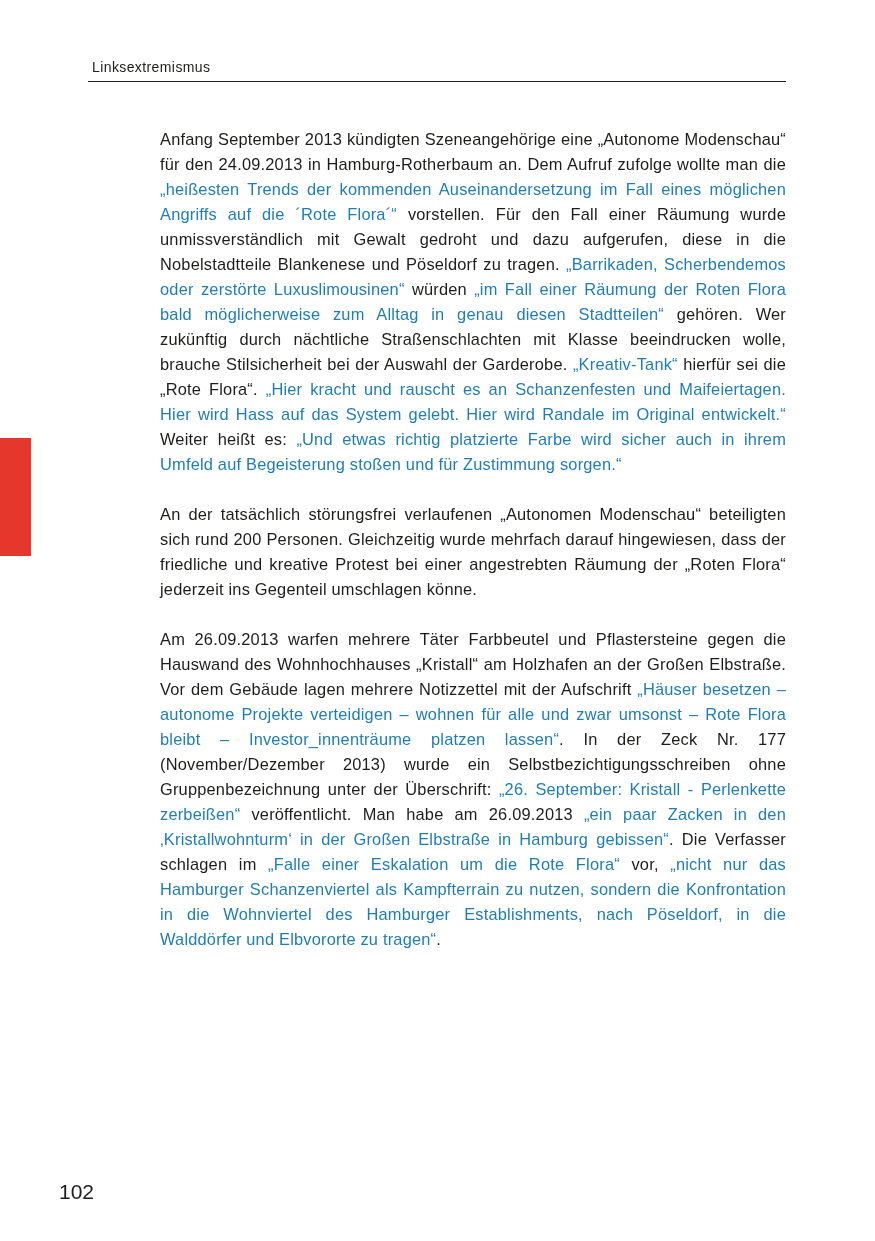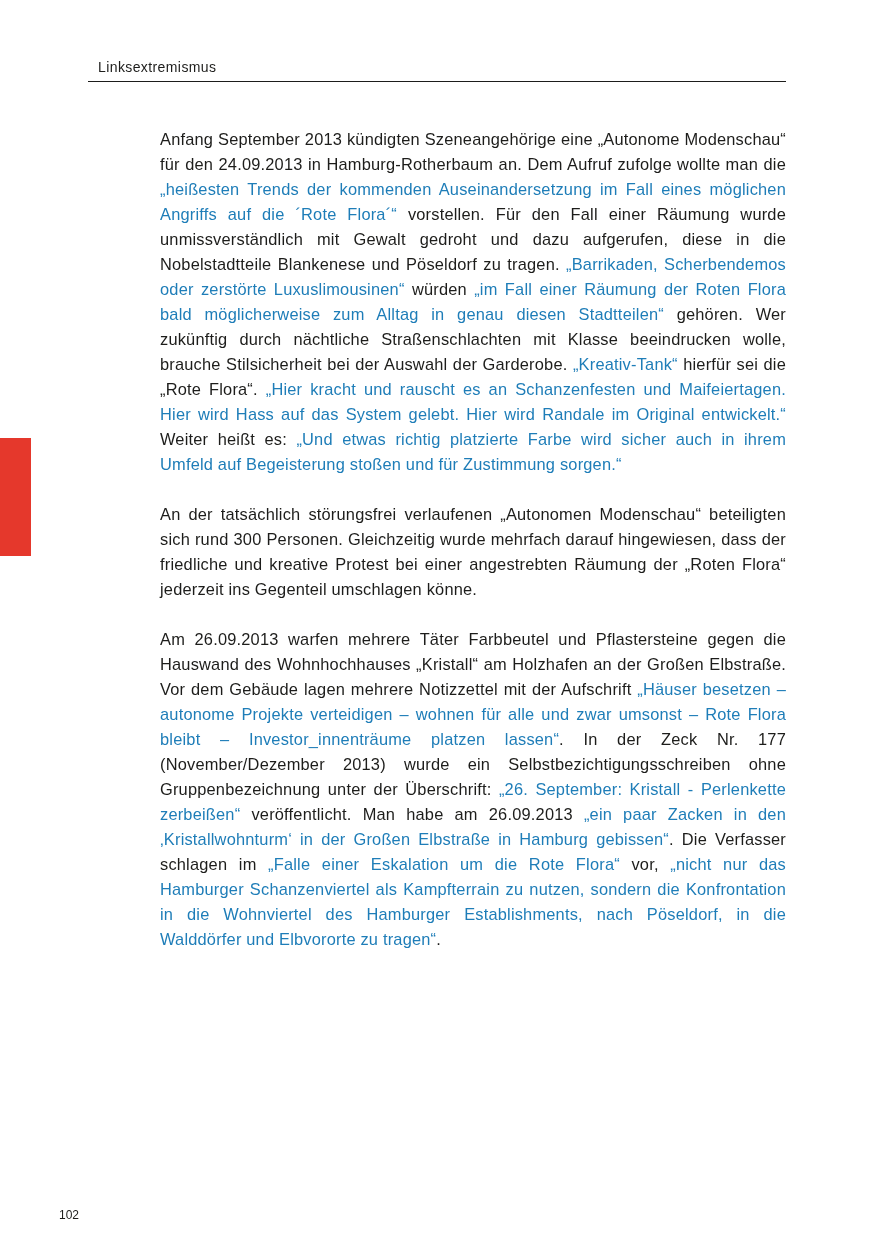--- a/index.html
+++ b/index.html
@@ -16,21 +16,21 @@
     position: relative;
     width: 875px;
     height: 1241px;
     background: #ffffff;
     font-family: "Liberation Sans", sans-serif;
     color: var(--text-color);
     overflow: hidden;
   }
   .header-label {
     position: absolute;
-    left: 98px;
+    left: 92px;
     top: 59px;
     font-size: 14px;
     letter-spacing: 0.4px;
     color: var(--text-color);
   }
   .header-rule {
     position: absolute;
     left: 88px;
     top: 81px;
     width: 698px;
@@ -63,37 +63,36 @@
   .quote {
     color: var(--quote-color);
   }
   .plain {
     color: var(--text-color);
   }
   .page-number {
     position: absolute;
     left: 59px;
     top: 1180px;
-    font-size: 12px;
+    font-size: 21px;
     color: var(--text-color);
-    margin-top: 28px;
   }
 </style>
 </head>
 <body>
 
 <div class="page">
 
   <span class="header-label">Linksextremismus</span>
 
   <div class="header-rule"></div>
 
   <div class="chapter-marker"></div>
 
   <div class="content">
     <p class="para"><span class="plain">Anfang September 2013 kündigten Szeneangehörige eine „Autonome Modenschau“ für den 24.09.2013 in Hamburg-Rotherbaum an. Dem Aufruf zufolge wollte man die </span><span class="quote">„heißesten Trends der kommenden Auseinandersetzung im Fall eines möglichen Angriffs auf die ´Rote Flora´“</span><span class="plain"> vorstellen. Für den Fall einer Räumung wurde unmissverständlich mit Gewalt gedroht und dazu aufgerufen, diese in die Nobelstadtteile Blankenese und Pöseldorf zu tragen. </span><span class="quote">„Barrikaden, Scherbendemos oder zerstörte Luxuslimousinen“</span><span class="plain"> würden </span><span class="quote">„im Fall einer Räumung der Roten Flora bald möglicherweise zum Alltag in genau diesen Stadtteilen“</span><span class="plain"> gehören. Wer zukünftig durch nächtliche Straßenschlachten mit Klasse beeindrucken wolle, brauche Stilsicherheit bei der Auswahl der Garderobe. </span><span class="quote">„Kreativ-Tank“</span><span class="plain"> hierfür sei die „Rote Flora“. </span><span class="quote">„Hier kracht und rauscht es an Schanzenfesten und Maifeiertagen. Hier wird Hass auf das System gelebt. Hier wird Randale im Original entwickelt.“</span><span class="plain"> Weiter heißt es: </span><span class="quote">„Und etwas richtig platzierte Farbe wird sicher auch in ihrem Umfeld auf Begeisterung stoßen und für Zustimmung sorgen.“</span></p>
-    <p class="para"><span class="plain">An der tatsächlich störungsfrei verlaufenen „Autonomen Modenschau“ beteiligten sich rund 300 Personen. Gleichzeitig wurde mehrfach darauf hingewiesen, dass der friedliche und kreative Protest bei einer angestrebten Räumung der „Roten Flora“ jederzeit ins Gegenteil umschlagen könne.</span></p>
+    <p class="para"><span class="plain">An der tatsächlich störungsfrei verlaufenen „Autonomen Modenschau“ beteiligten sich rund 200 Personen. Gleichzeitig wurde mehrfach darauf hingewiesen, dass der friedliche und kreative Protest bei einer angestrebten Räumung der „Roten Flora“ jederzeit ins Gegenteil umschlagen könne.</span></p>
     <p class="para"><span class="plain">Am 26.09.2013 warfen mehrere Täter Farbbeutel und Pflastersteine gegen die Hauswand des Wohnhochhauses „Kristall“ am Holzhafen an der Großen Elbstraße. Vor dem Gebäude lagen mehrere Notizzettel mit der Aufschrift </span><span class="quote">„Häuser besetzen – autonome Projekte verteidigen – wohnen für alle und zwar umsonst – Rote Flora bleibt – Investor_innenträume platzen lassen“</span><span class="plain">. In der Zeck Nr. 177 (November/Dezember 2013) wurde ein Selbstbezichtigungsschreiben ohne Gruppenbezeichnung unter der Überschrift: </span><span class="quote">„26. September: Kristall - Perlenkette zerbeißen“</span><span class="plain"> veröffentlicht. Man habe am 26.09.2013 </span><span class="quote">„ein paar Zacken in den ‚Kristallwohnturm‘ in der Großen Elbstraße in Hamburg gebissen“</span><span class="plain">. Die Verfasser schlagen im </span><span class="quote">„Falle einer Eskalation um die Rote Flora“</span><span class="plain"> vor, </span><span class="quote">„nicht nur das Hamburger Schanzenviertel als Kampfterrain zu nutzen, sondern die Konfrontation in die Wohnviertel des Hamburger Establishments, nach Pöseldorf, in die Walddörfer und Elbvororte zu tragen“</span><span class="plain">.</span></p>
   </div>
 
   <div class="page-number">102</div>
 
 </div>
 
 </body></html>

